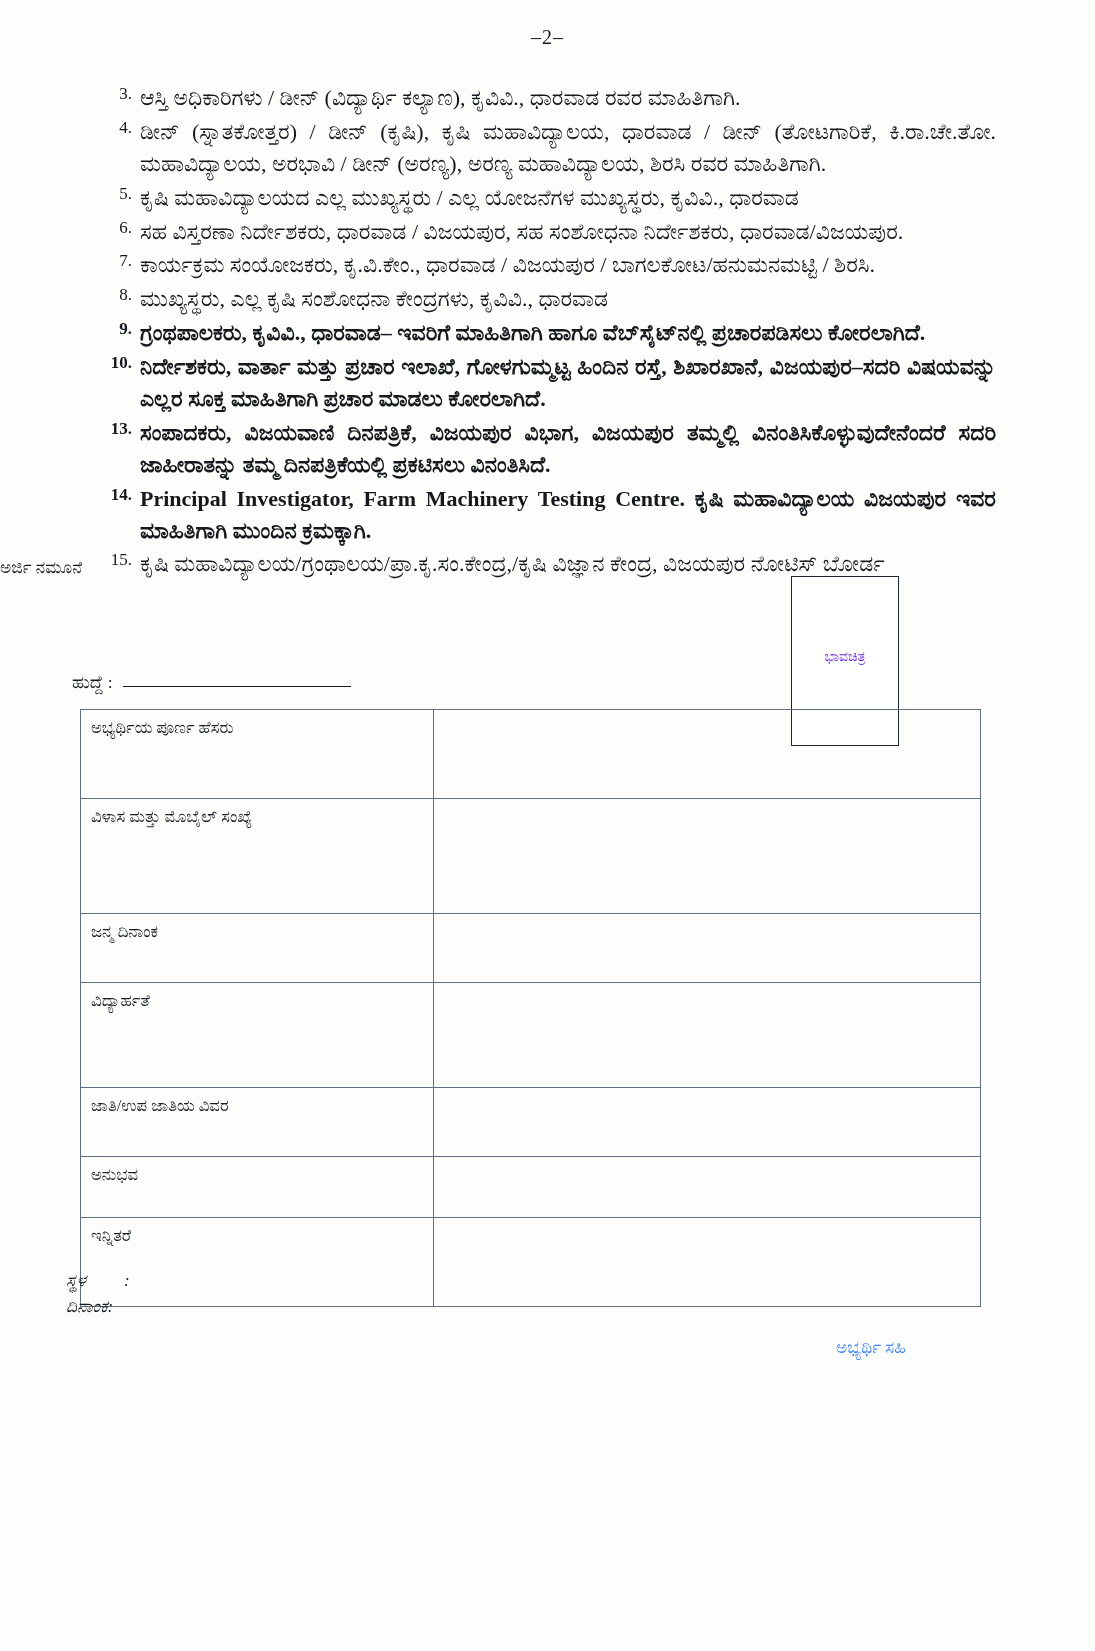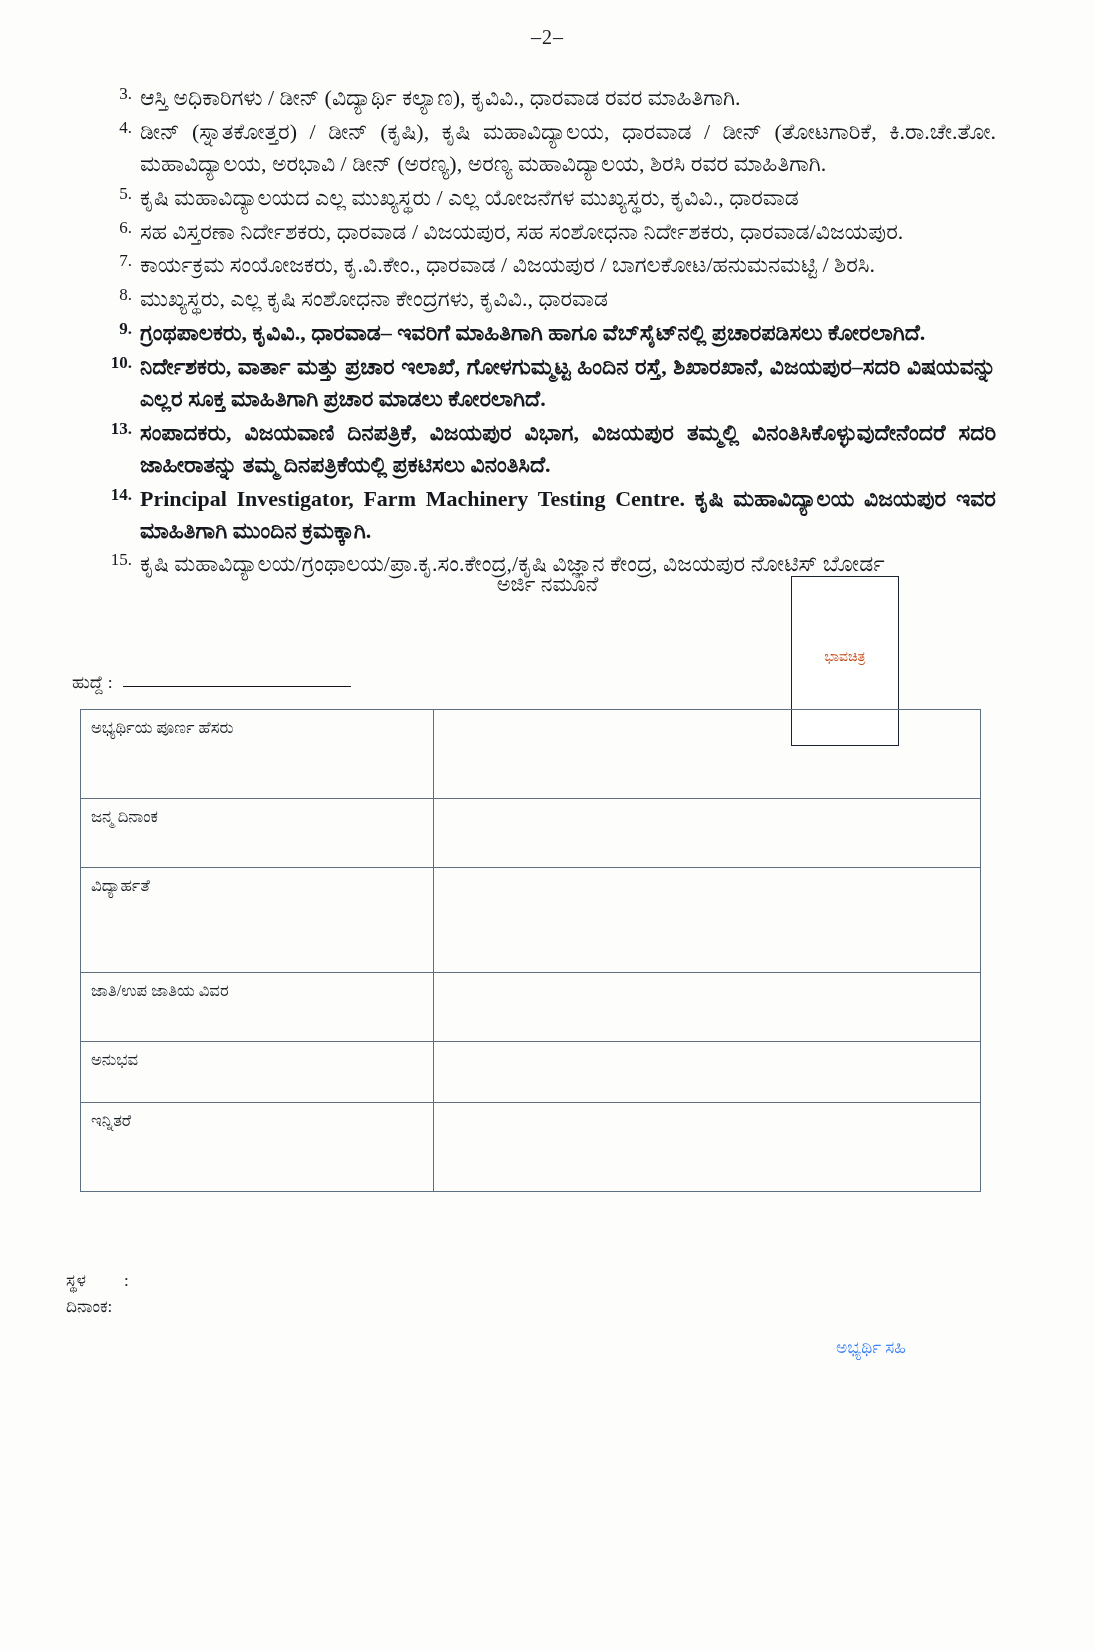--- a/index.html
+++ b/index.html
@@ -54,44 +54,43 @@
     font-size: 22px;
     color: #15191d;
     text-align: justify;
   }
   .list-item.bold .list-text,
   .list-item.bold .list-num {
     font-weight: bold;
   }
   .form-title {
     position: absolute;
-    top: 572px;
+    top: 558px;
     left: 0;
     width: 100%;
-    text-align: center;
-    font-size: 21px;
+    font-size: 17px;
     color: #15191d;
   }
   .photo-box {
     position: absolute;
     top: 576px;
     left: 791px;
     width: 106px;
     height: 168px;
     border: 1.5px solid #1b2430;
     background: #ffffff;
   }
   .photo-label {
     position: absolute;
     top: 72px;
     left: 0;
     width: 100%;
     text-align: center;
     font-size: 14px;
-    color: #c2410c;
+    color: #6d28d9;
   }
   .post-row {
     position: absolute;
     top: 672px;
     left: 72px;
     display: flex;
     align-items: flex-start;
     font-size: 17.5px;
     color: #15191d;
   }
@@ -134,20 +133,21 @@
   .footer-left {
     position: absolute;
     top: 1268px;
     left: 66px;
     font-size: 17px;
     color: #15191d;
     line-height: 1.55;
   }
   .footer-left .frow {
     display: flex;
+    font-style: italic;
   }
   .footer-left .fkey {
     display: inline-block;
     min-width: 58px;
   }
   .footer-right {
     position: absolute;
     top: 1338px;
     left: 836px;
     font-size: 17px;
@@ -229,20 +229,24 @@
   <div class="post-row">
     <span class="post-label">ಹುದ್ದೆ :</span>
     <span class="post-line"></span>
   </div>
 
   <table class="appform">
     <tbody>
       <tr>
         <td class="labelcell r-tall">ಅಭ್ಯರ್ಥಿಯ ಪೂರ್ಣ ಹೆಸರು</td>
         <td class="valuecell r-tall"></td>
+      </tr>
+      <tr>
+        <td class="labelcell r-tall2">ವಿಳಾಸ ಮತ್ತು ಮೊಬೈಲ್ ಸಂಖ್ಯೆ</td>
+        <td class="valuecell r-tall2"></td>
       </tr>
       <tr>
         <td class="labelcell r-mid">ಜನ್ಮ ದಿನಾಂಕ</td>
         <td class="valuecell r-mid"></td>
       </tr>
       <tr>
         <td class="labelcell r-mid2">ವಿದ್ಯಾರ್ಹತೆ</td>
         <td class="valuecell r-mid2"></td>
       </tr>
       <tr>

